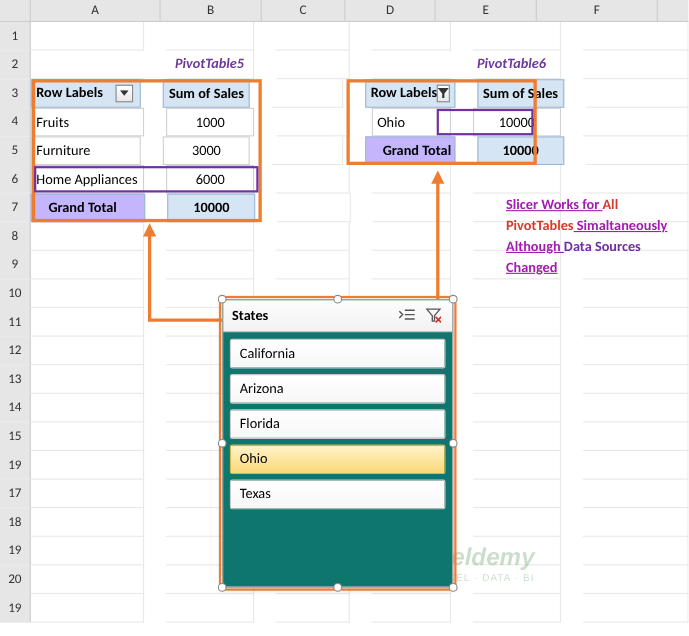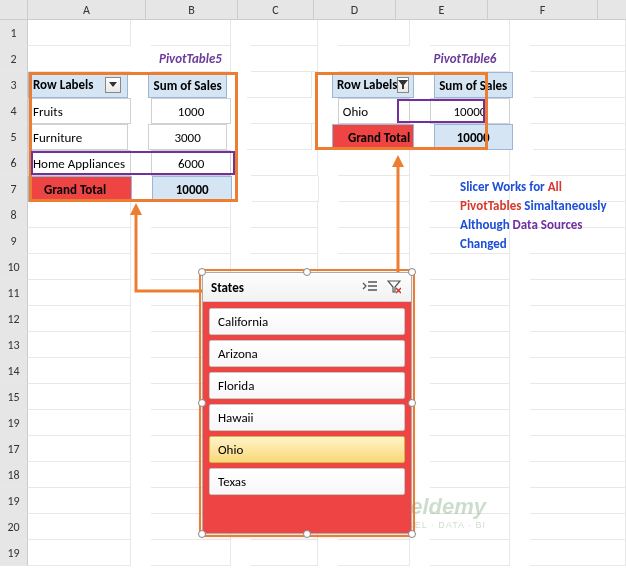--- a/index.html
+++ b/index.html
@@ -111,21 +111,21 @@
       text-align: center;
     }
     .pv-cell {
       border: 1px solid #d0d0d0;
     }
     .pv-cell-num {
       border: 1px solid #d0d0d0;
       text-align: center;
     }
     .pv-total {
-      background: #ef4444;
+      background: #c4b5fd;
       font-weight: bold;
       border: 1px solid #9bb7d5;
       padding-left: 15px;
     }
     .pv-total-num {
       background: #d6e5f3;
       font-weight: bold;
       border: 1px solid #9bb7d5;
       text-align: center;
     }
@@ -170,31 +170,31 @@
     
     .annotation {
       position: absolute;
       top: 178px; left: 460px;
       width: 156px;
       font-weight: bold;
       font-size: 13px;
       line-height: 1.45;
       z-index: 3;
     }
-    .c-blue { color: #1d4ed8; }
+    .c-blue { color: #a21caf; text-decoration: underline; }
     .c-red { color: #d63a2e; }
     .c-purple { color: #7030a0; }
 
     
     .slicer {
       position: absolute;
       top: 272px; left: 202px;
       width: 210px;
       height: 262px;
-      background: #ef4444;
+      background: #0f766e;
       border: 1px solid #adadad;
       box-shadow: 0 2px 6px rgba(0,0,0,.15);
       z-index: 7;
     }
     .slicer-selected {
       outline: 2px solid #ed7d31;
       outline-offset: 1px;
     }
     .slicer-header {
       display: flex;
@@ -507,21 +507,20 @@
             <path d="M1 1 L13 1 L8 7 L8 12 L6 12 L6 7 Z" fill="none" stroke="#555" stroke-width="1.2"></path>
             <path d="M9 8 L14 13 M14 8 L9 13" stroke="#c33" stroke-width="1.5"></path>
           </svg>
       </span>
     </div>
   </div>
   <div class="slicer-body">
     <div class="slicer-item">California</div>
     <div class="slicer-item">Arizona</div>
     <div class="slicer-item">Florida</div>
-    <div class="slicer-item">Hawaii</div>
     <div class="slicer-item selected">Ohio</div>
     <div class="slicer-item">Texas</div>
   </div>
 
   <div class="handle" style="top:-5px;left:-5px"></div>
   <div class="handle" style="top:-5px;left:calc(50% - 4px)"></div>
   <div class="handle" style="top:-5px;right:-5px"></div>
   <div class="handle" style="top:calc(50% - 4px);left:-5px"></div>
   <div class="handle" style="top:calc(50% - 4px);right:-5px"></div>
   <div class="handle" style="bottom:-5px;left:-5px"></div>

